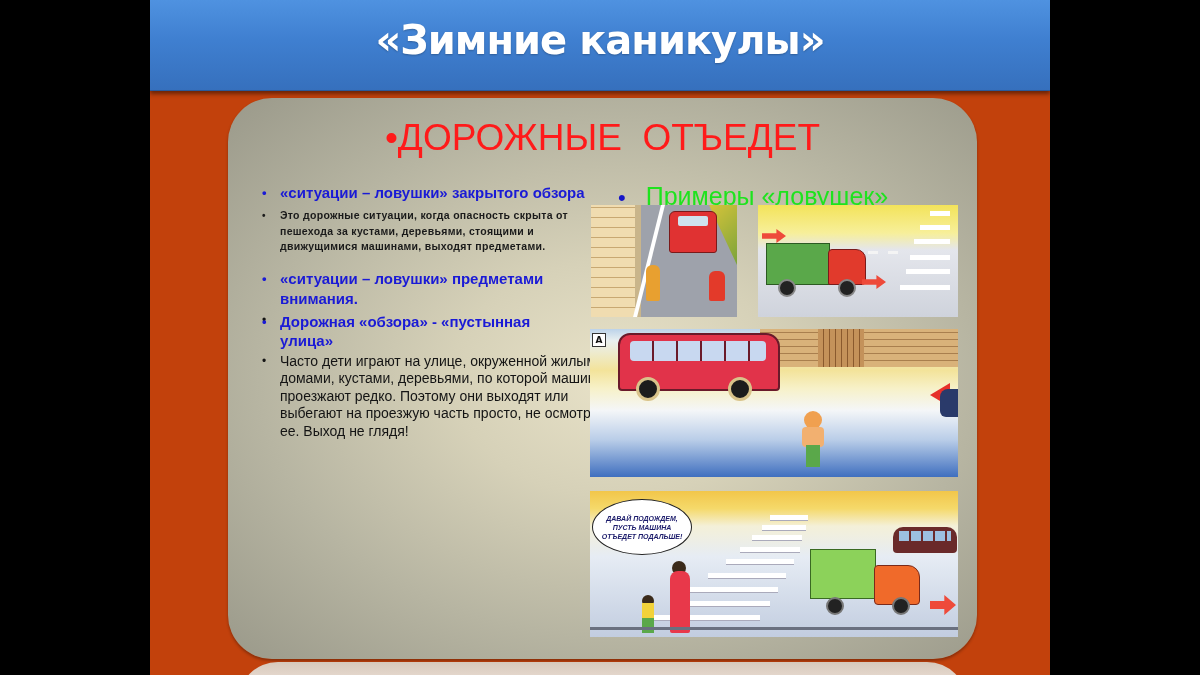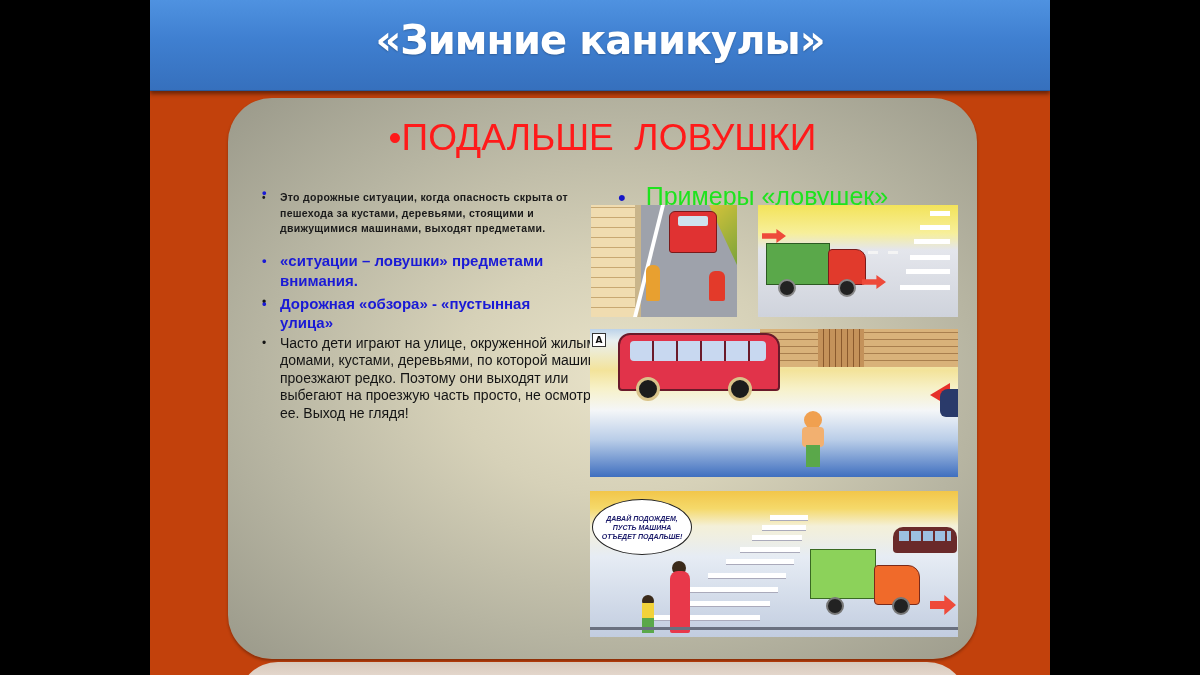--- a/index.html
+++ b/index.html
@@ -133,25 +133,26 @@
 </style>
 </head>
 <body>
 
 <div class="slide">
   <div class="title-bar">
     <div class="title-text">«Зимние каникулы»</div>
   </div>
 
   <div class="panel">
-    <div class="panel-heading"><span>•</span><span>ПОДАЛЬШЕ  ЛОВУШКИ</span></div>
+    <div class="panel-heading"><span>•</span><span>ДОРОЖНЫЕ  ОТЪЕДЕТ</span></div>
 
     <div class="left-col">
       <div class="bullet-row b-head" style="margin-bottom:6px;">
         <span class="dot">•</span>
+        <span> «ситуации – ловушки» закрытого обзора</span>
       </div>
       <div class="bullet-row b-small" style="margin-bottom:14px;">
         <span class="dot">•</span>
         <span>Это дорожные ситуации, когда опасность скрыта от пешехода за кустами, деревьями, стоящими и движущимися машинами, выходят предметами.</span>
       </div>
       <div class="bullet-row b-head" style="margin-bottom:3px; line-height:20px;">
         <span class="dot">•</span>
         <span>«ситуации – ловушки»  предметами внимания.</span>
       </div>
       <div class="bullet-row b-body" style="margin-bottom:2px;">

